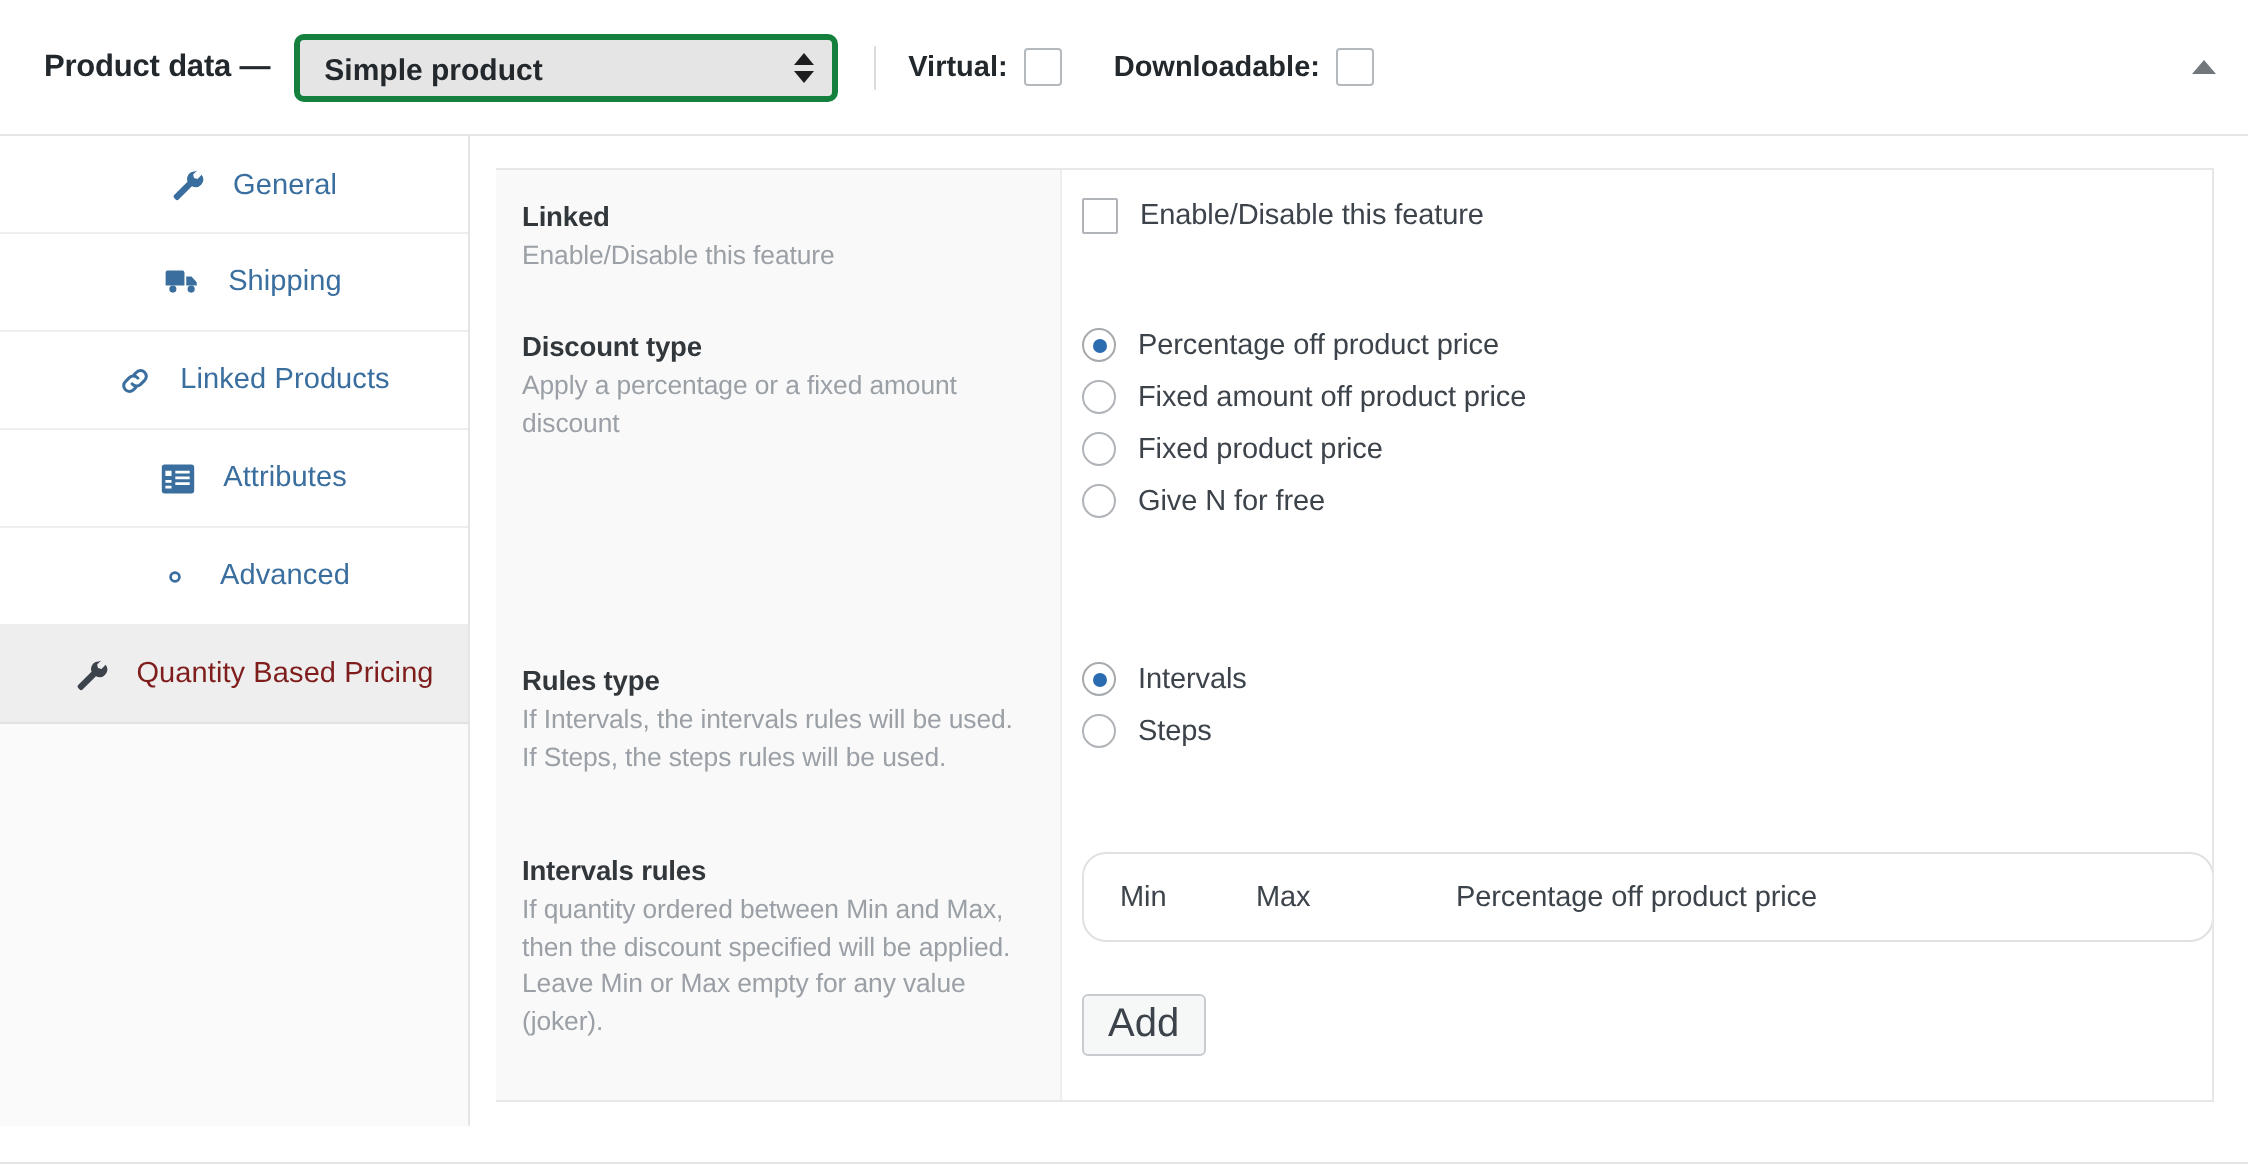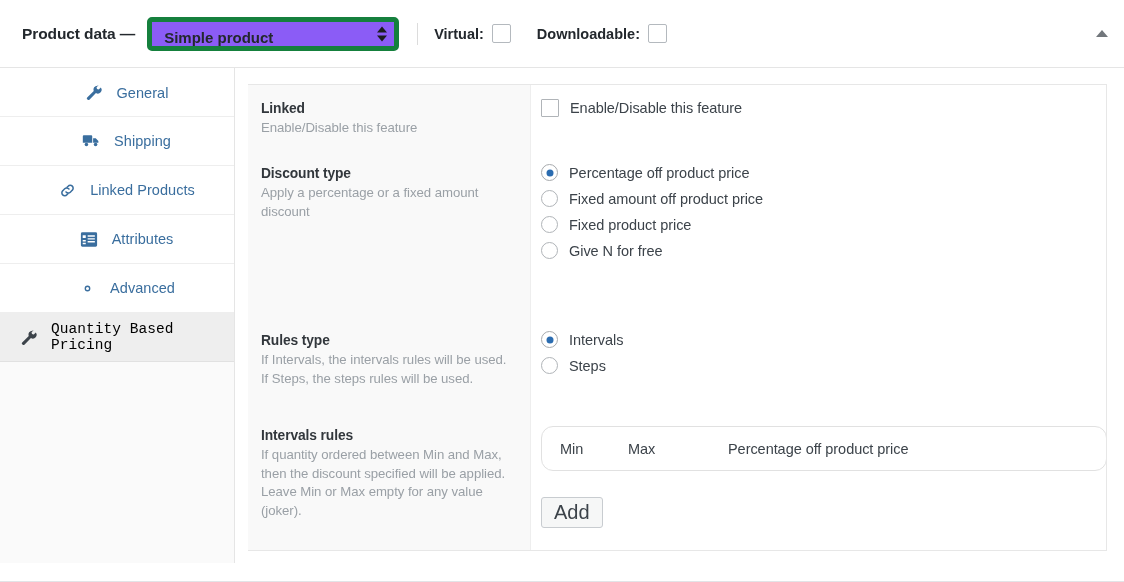--- a/index.html
+++ b/index.html
@@ -34,25 +34,25 @@
   }
   .panel-title {
     font-size: 15.5px;
     font-weight: bold;
     color: #23282d;
     letter-spacing: -0.1px;
     white-space: nowrap;
     margin-right: 12px;
   }
   .product-type-select {
-    width: 252px;
+    width: 272px;
     height: 34px;
-    border: 5px solid #15803d;
+    border: 3px solid #15803d;
     border-radius: 5px;
-    background: #8b5cf6;
+    background: #e5e5e5;
     font-family: "Liberation Sans", sans-serif;
     font-size: 15px;
     font-weight: bold;
     color: #23282d;
     padding: 0 30px 0 12px;
     appearance: none;
     -webkit-appearance: none;
     position: relative;
     line-height: 32px;
   }
@@ -158,21 +158,21 @@
     color: #3a6e9e;
     flex: none;
   }
   .tab-item.active .tab-icon { color: #3c434a; }
   .tab-icon svg { display: block; }
   .tab-label {
     font-size: 14.5px;
     color: #3a6e9e;
     letter-spacing: 0.05px;
   }
-  .tab-item.active .tab-label { color: #000000; font-family: Liberation Mono, monospace; }
+  .tab-item.active .tab-label { color: #7f1d1d; }
   .rail-filler {
     position: absolute;
     left: 0;
     top: 343px;
     width: 234px;
     height: 152px;
     background: #fafafa;
   }
 
   

